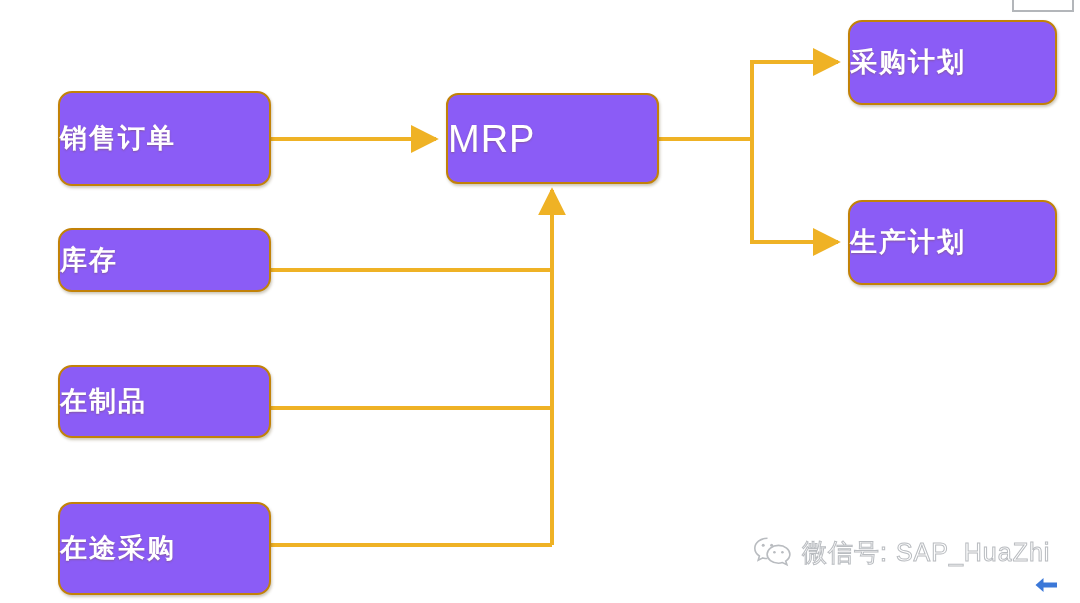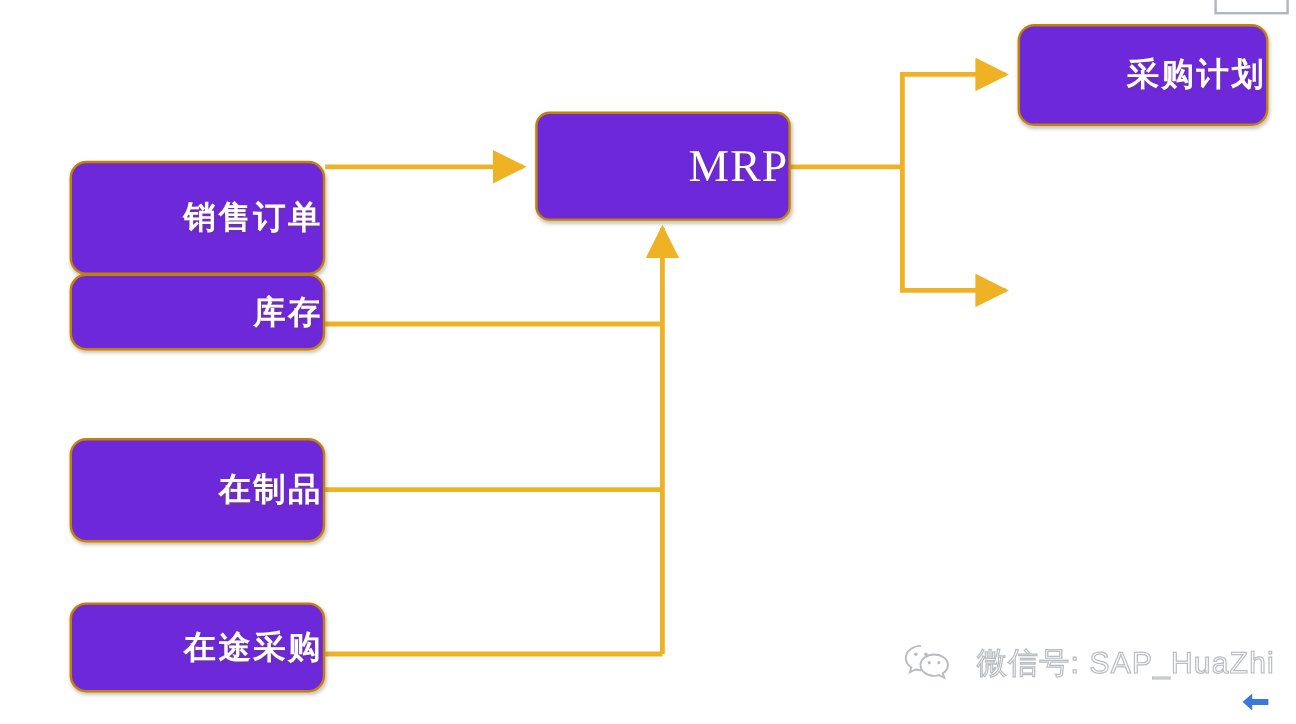--- a/index.html
+++ b/index.html
@@ -21,65 +21,64 @@
     position: absolute;
     left: 0;
     top: 0;
     width: 1080px;
     height: 603px;
     pointer-events: none;
   }
   .node {
     position: absolute;
     box-sizing: border-box;
-    background: #6d28d9;
+    background: #8b5cf6;
     border: 2px solid #C28208;
     border-radius: 14px;
     display: flex;
     align-items: center;
-    justify-content: flex-end;
+    justify-content: flex-start;
     color: #ffffff;
     text-shadow: 0 1px 2px rgba(120,80,0,0.35);
     box-shadow: 1px 2px 3px rgba(90,70,20,0.30);
     letter-spacing: 2px;
     z-index: 3;
-    font-family: Liberation Serif, serif;
   }
   .node-label {
     display: block;
     line-height: 1;
   }
   .node.cjk .node-label {
     font-size: 27px;
     font-weight: 700;
   }
   .node.latin .node-label {
     font-size: 38px;
     font-weight: 400;
     letter-spacing: 1px;
   }
   
-  #node-sales-order { left: 58px;  top: 91px;  width: 213px; height: 95px; margin-top: 43px; }
+  #node-sales-order { left: 58px;  top: 91px;  width: 213px; height: 95px; }
   #node-inventory   { left: 58px;  top: 228px; width: 213px; height: 64px; }
-  #node-wip         { left: 58px;  top: 365px; width: 213px; height: 87px; }
-  #node-in-transit  { left: 58px;  top: 502px; width: 213px; height: 75px; }
+  #node-wip         { left: 58px;  top: 365px; width: 213px; height: 73px; }
+  #node-in-transit  { left: 58px;  top: 502px; width: 213px; height: 93px; }
   
   #node-mrp         { left: 446px; top: 93px;  width: 213px; height: 91px; border-radius: 12px; }
   
   #node-purchase-plan   { left: 848px; top: 20px;  width: 209px; height: 85px; }
   #node-production-plan { left: 848px; top: 200px; width: 209px; height: 85px; }
 
   
   #watermark {
     position: absolute;
     left: 752px;
     top: 535px;
     display: flex;
     align-items: center;
-    gap: 18px;
+    gap: 6px;
     color: #b9bcc0;
     z-index: 4;
   }
   #watermark .wm-text {
     font-size: 25px;
     font-weight: 400;
     color: #ffffff;
     -webkit-text-stroke: 1px #b9bcc0;
     letter-spacing: 1px;
     white-space: nowrap;
@@ -155,20 +154,23 @@
   </div>
 
   <div class="node latin" id="node-mrp">
     <span class="node-label">MRP</span>
   </div>
 
   <div class="node cjk" id="node-purchase-plan">
     <span class="node-label">采购计划</span>
   </div>
 
+  <div class="node cjk" id="node-production-plan">
+    <span class="node-label">生产计划</span>
+  </div>
 
   <div id="corner-frame"></div>
 
   <div id="watermark">
     <svg id="wechat-icon" width="44" height="34" viewBox="0 0 44 34">
       <g fill="none" stroke="#b9bcc0" stroke-width="1.6">
         <path d="M15.5 3.2 C 8.4 3.2 2.8 7.8 2.8 13.3 c 0 3.1 1.8 5.9 4.6 7.7
                  L 6.2 25.2 L 10.9 22.9 c 1.4 0.4 2.9 0.6 4.6 0.6"></path>
         <path d="M26.5 10.4 C 20.2 10.4 15.1 14.4 15.1 19.3 c 0 4.9 5.1 8.9 11.4 8.9
                  c 1.4 0 2.7 -0.2 3.9 -0.6 l 4.5 2.2 l -1.2 -3.7 c 2.5 -1.6 4.2 -4.1 4.2 -6.8

